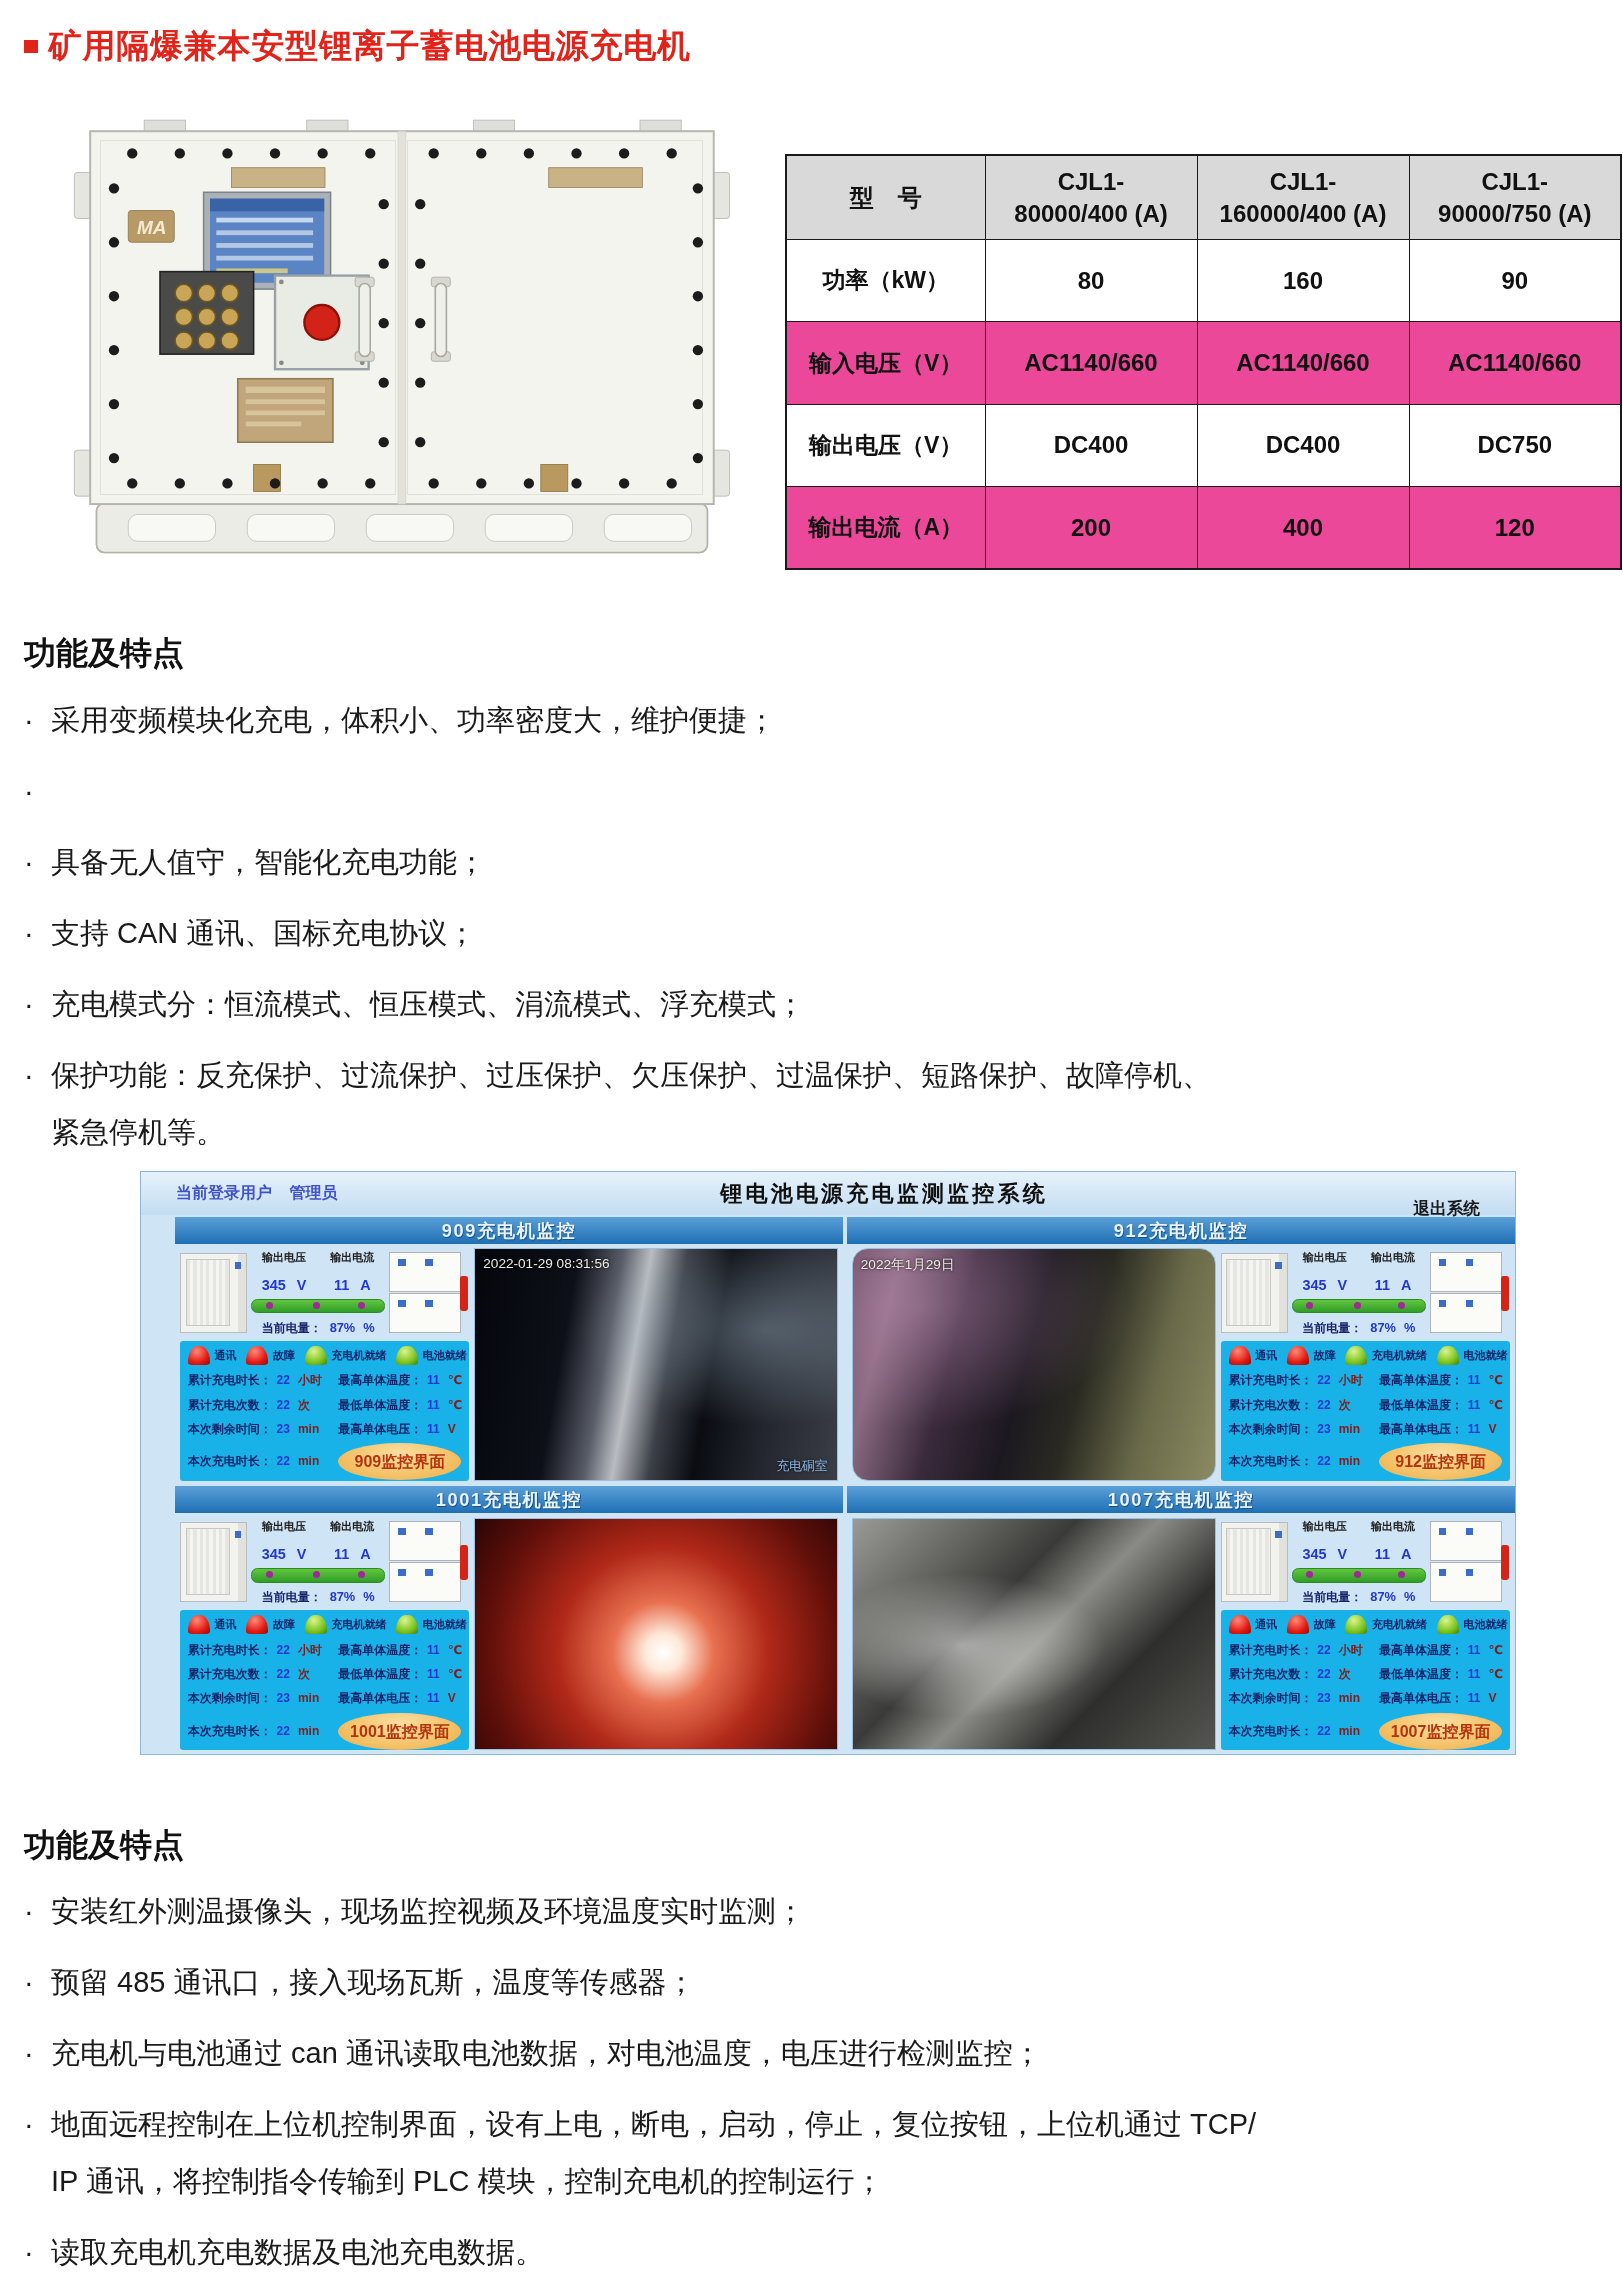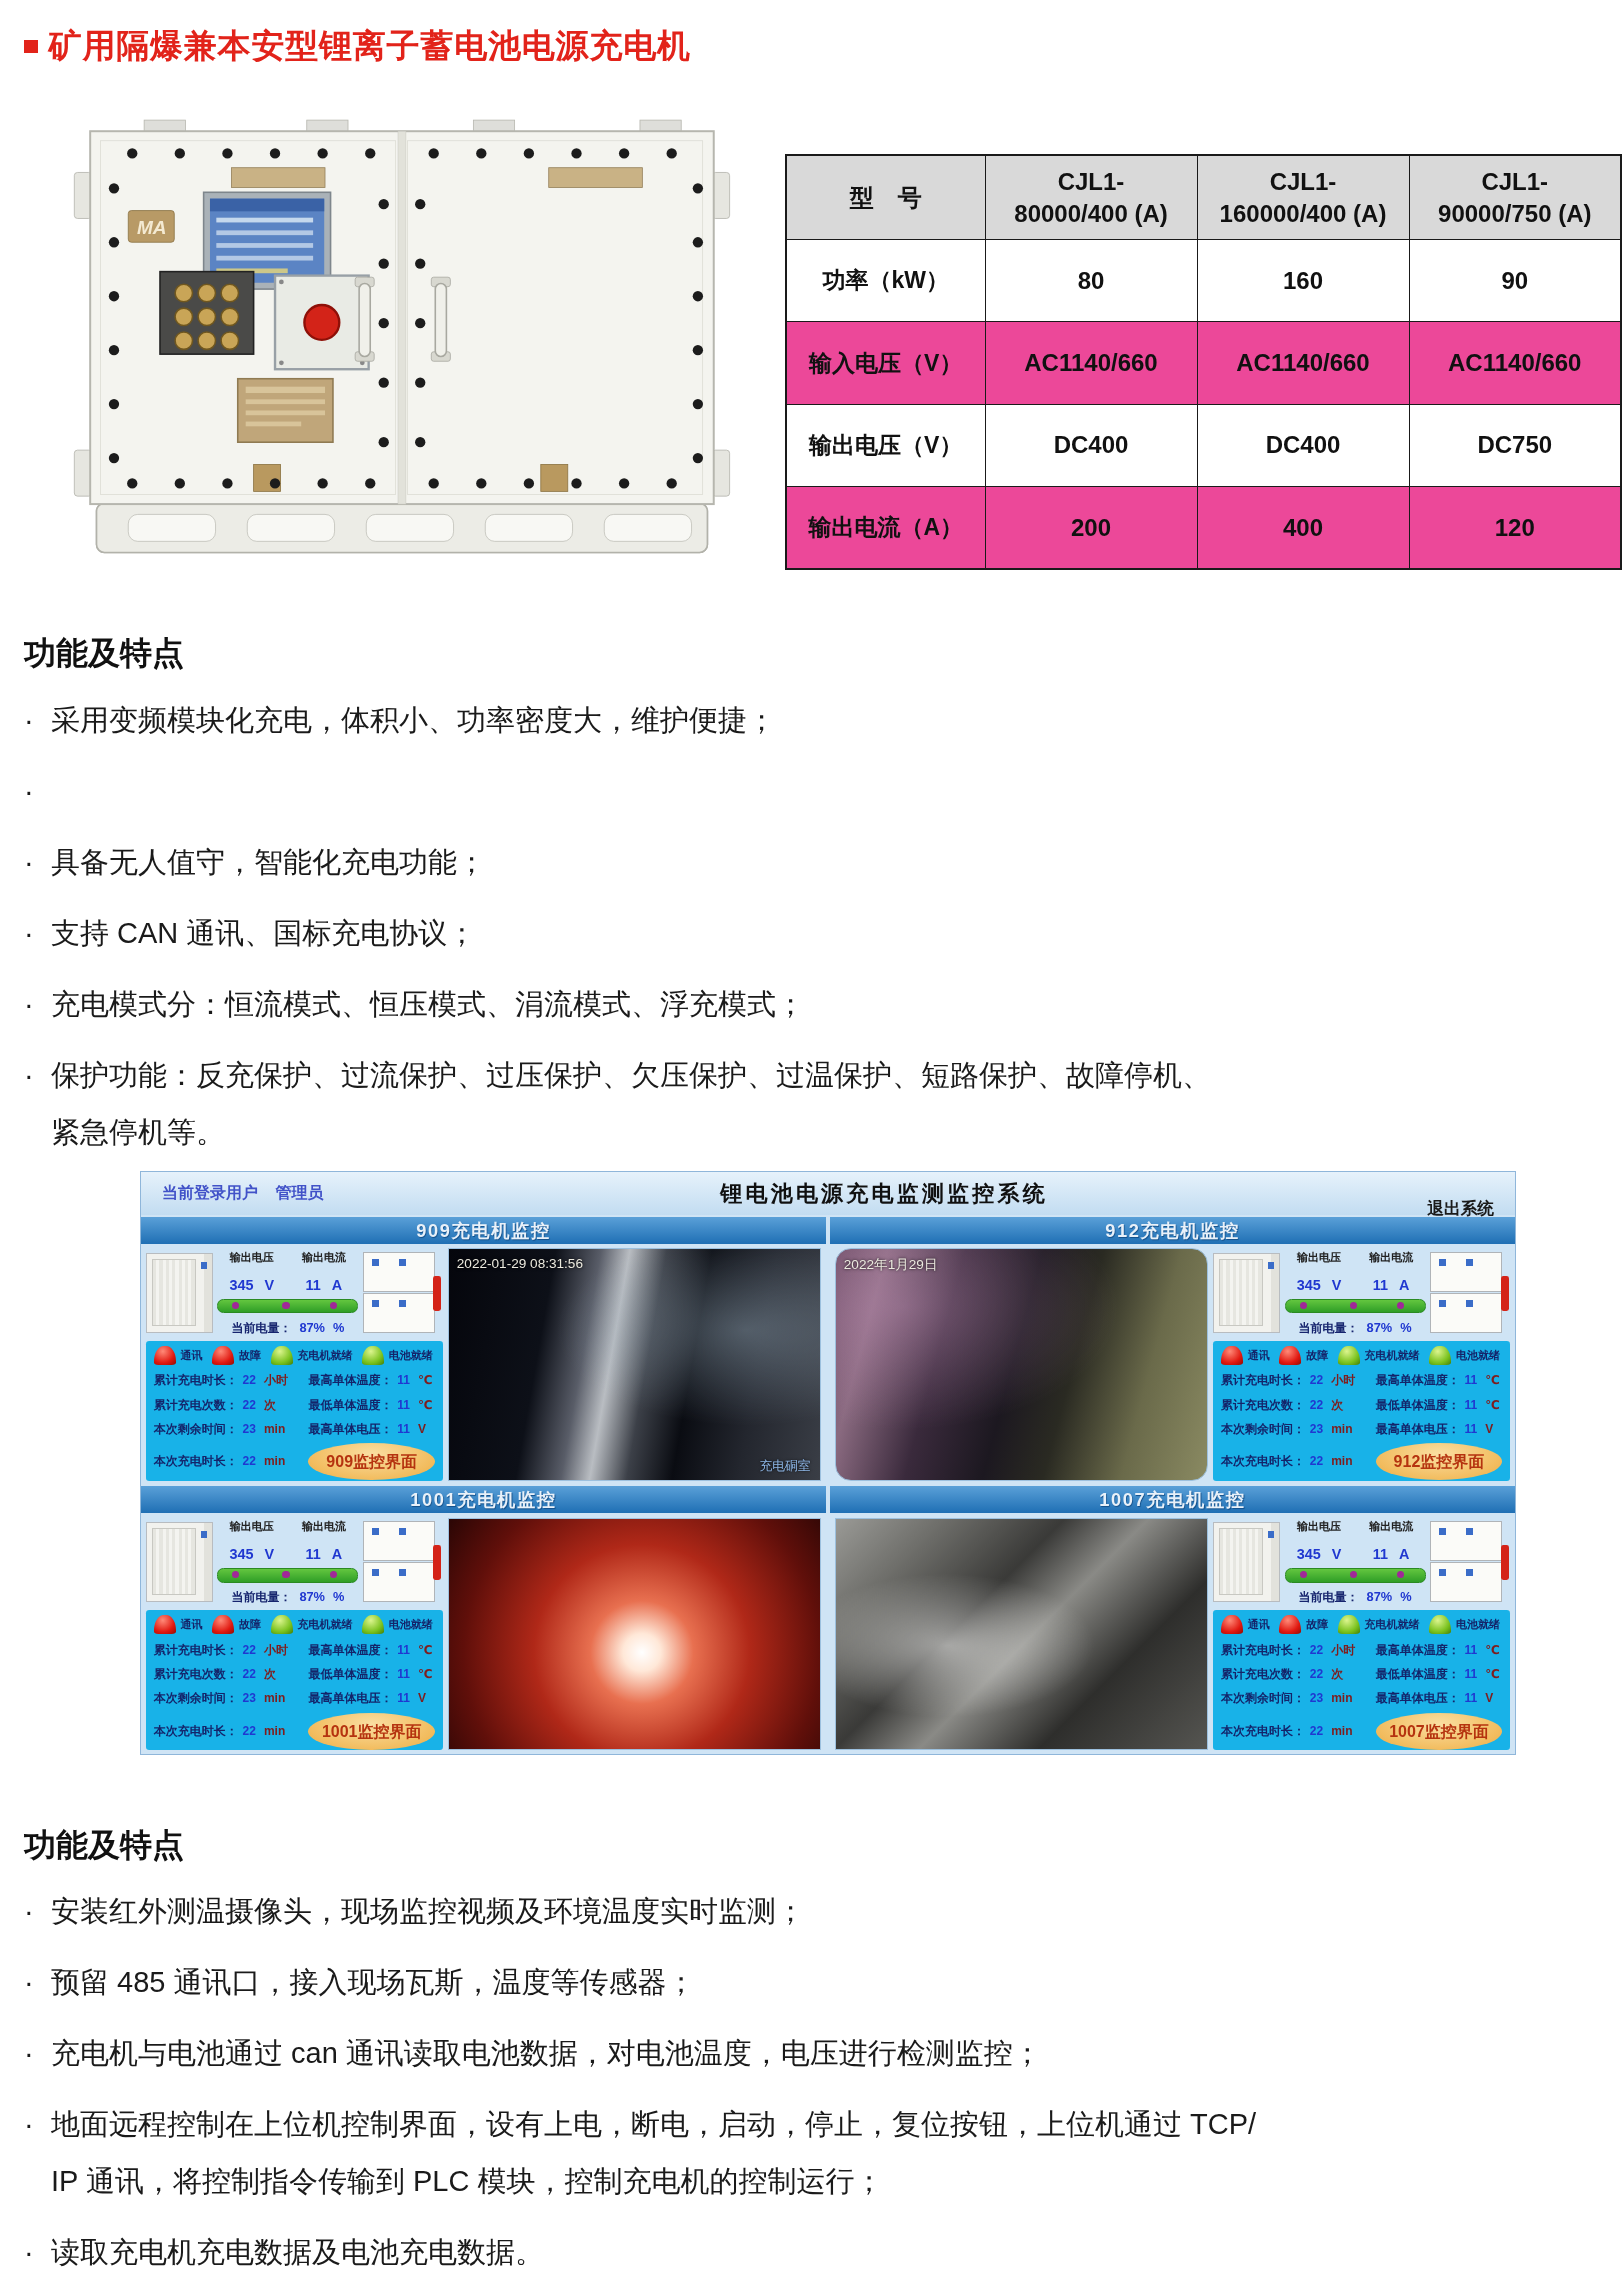--- a/index.html
+++ b/index.html
@@ -39,26 +39,26 @@
   .feat-item + .feat-item{margin-top:30px;}
   .feat-line{display:flex;font-size:29px;color:#1a1a1a;line-height:41px;}
   .feat-line .dot{width:27px;flex:0 0 27px;text-align:left;}
   .feat-line.cont{margin-left:27px;margin-top:16px;}
 
   
   .monitor{
     position:absolute;left:140px;top:1171px;width:1376px;height:584px;
     background:#cfe4f5;border:1.6px solid #8fb6da;box-sizing:border-box;
   }
-  .mon-header{height:43px;display:flex;align-items:center;padding:0 21px;
+  .mon-header{height:43px;display:flex;align-items:center;padding:0 35px;
     background:linear-gradient(#e6f2fb,#c2dcf1);}
   .mon-user-label,.mon-user-name{color:#4152c8;font-size:16px;font-weight:bold;margin-right:17.5px;}
   .mon-title{flex:1;text-align:center;font-size:22px;font-weight:bold;color:#101010;letter-spacing:3.2px;}
   .mon-exit{font-size:16.7px;font-weight:bold;color:#1a1a1a;cursor:pointer;margin-top:30px;}
-  .mon-grid{display:grid;grid-template-columns:1fr 1fr;column-gap:4px;margin-top:1.6px;}
+  .mon-grid{display:grid;grid-template-columns:1fr 1fr;column-gap:4px;margin-top:1.6px;padding-left:34px;}
   .quad-title{
     height:27px;line-height:27px;text-align:center;font-size:18.3px;font-weight:bold;
     color:#e9f1f9;letter-spacing:1.6px;text-shadow:0.8px 0.8px 0.8px #14508a;
     background:linear-gradient(#5aa0d8,#1f6fb4);margin-bottom:1.6px;
   }
   .quad-body{height:239px;display:flex;gap:4.8px;padding:3.2px 4.8px;box-sizing:border-box;margin-bottom:1.6px;}
   .quad-body.mirror{flex-direction:row-reverse;}
   .status{width:44%;display:flex;flex-direction:column;}
   
   .strip{height:89px;position:relative;flex:0 0 89px;}

